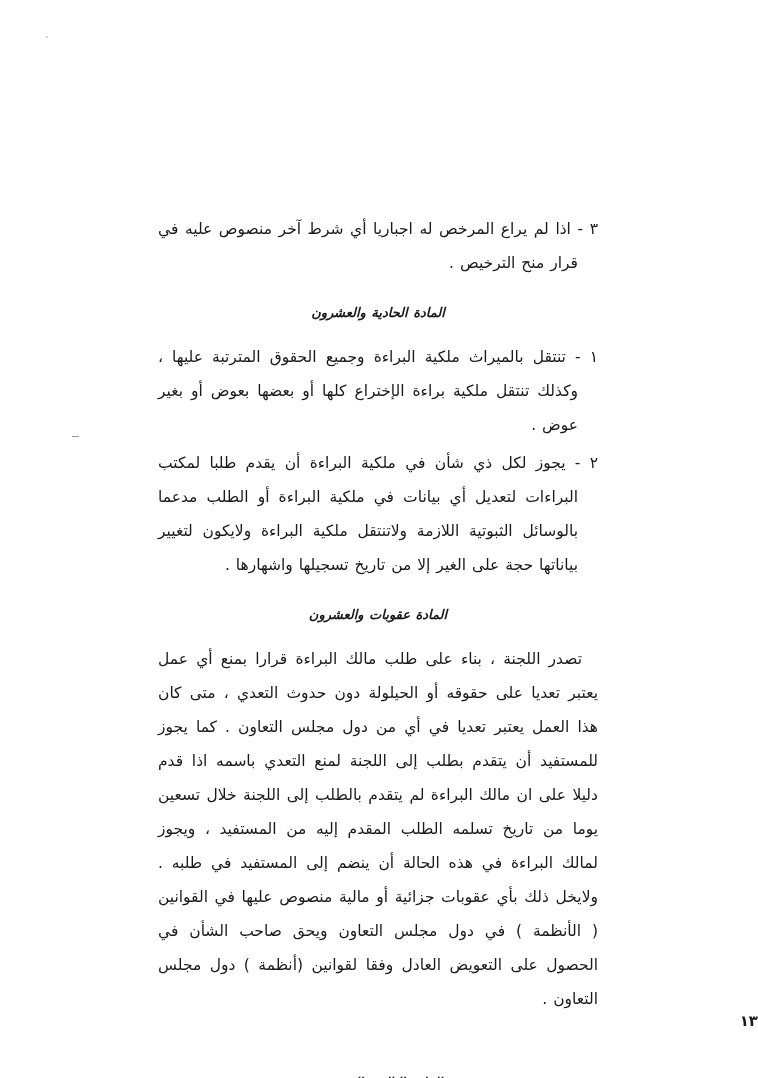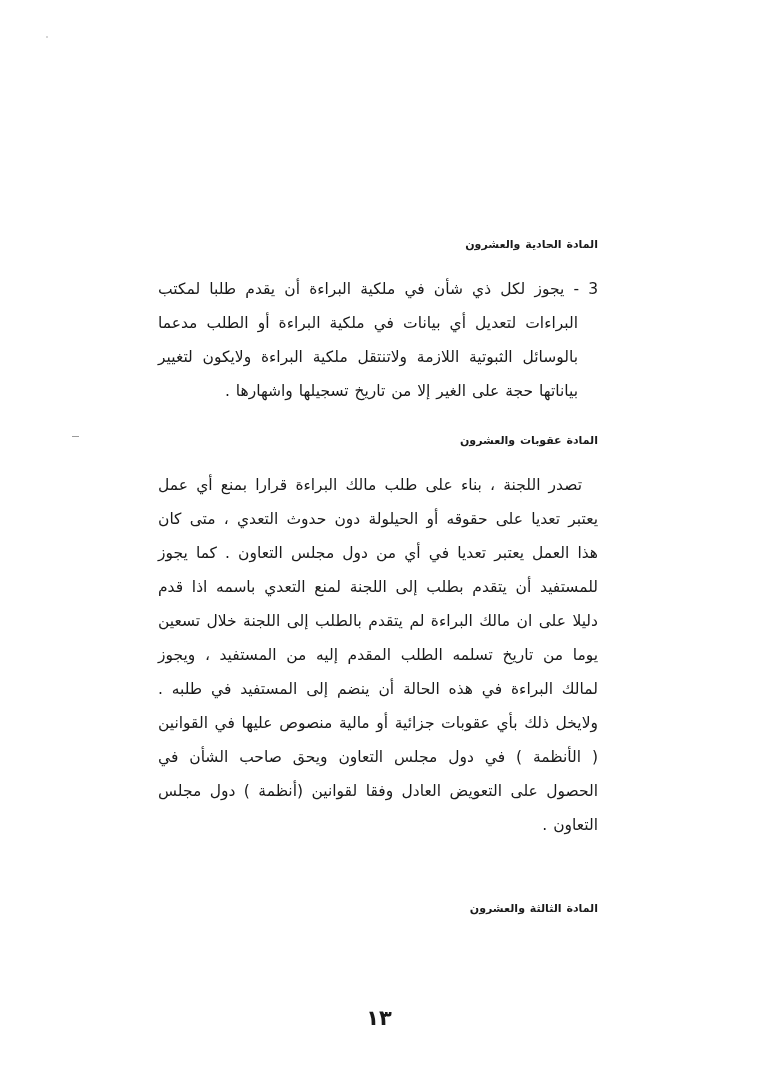--- a/index.html
+++ b/index.html
@@ -38,44 +38,45 @@
 
   
   .clause {
     padding-right: 20px;
     text-indent: -20px;
     margin-bottom: 4px;
   }
 
   .article-heading {
     font-weight: bold;
-    font-size: 11px;
+    text-align: center;
+    font-size: 13px;
     line-height: 30px;
     margin-top: 18px;
     margin-bottom: 12px;
     text-indent: 0;
+    font-style: italic;
   }
 
   .article-heading.wide-gap {
     margin-top: 52px;
     margin-bottom: 18px;
   }
 
   .para {
     text-indent: 16px;
     margin-bottom: 22px;
   }
 
   .page-number {
     position: absolute;
     bottom: 48px;
     left: 0;
     width: 100%;
-    text-align: center;
-    font-size: 21px;
+    font-size: 15px;
     font-weight: bold;
     direction: rtl;
   }
 
   
   .artifact-dash {
     position: absolute;
     top: 436px;
     left: 72px;
     width: 7px;
@@ -96,25 +97,27 @@
 </head>
 <body>
 
 <div class="page">
 
   <span class="artifact-dot"></span>
   <span class="artifact-dash"></span>
 
   <div class="content">
 
+    <p class="clause">٣ - اذا لم يراع المرخص له اجباريا أي شرط آخر منصوص عليه في قرار منح الترخيص .</p>
 
     <h2 class="article-heading">المادة الحادية والعشرون</h2>
 
+    <p class="clause">١ - تنتقل بالميراث ملكية البراءة وجميع الحقوق المترتبة عليها ، وكذلك تنتقل ملكية براءة الإختراع كلها أو بعضها بعوض أو بغير عوض .</p>
 
-    <p class="clause">3 - يجوز لكل ذي شأن في ملكية البراءة أن يقدم طلبا لمكتب البراءات لتعديل أي بيانات في ملكية البراءة أو الطلب مدعما بالوسائل الثبوتية اللازمة ولاتنتقل ملكية البراءة ولايكون لتغيير بياناتها حجة على الغير إلا من تاريخ تسجيلها واشهارها .</p>
+    <p class="clause">٢ - يجوز لكل ذي شأن في ملكية البراءة أن يقدم طلبا لمكتب البراءات لتعديل أي بيانات في ملكية البراءة أو الطلب مدعما بالوسائل الثبوتية اللازمة ولاتنتقل ملكية البراءة ولايكون لتغيير بياناتها حجة على الغير إلا من تاريخ تسجيلها واشهارها .</p>
 
     <h2 class="article-heading">المادة عقوبات والعشرون</h2>
 
     <p class="para">تصدر اللجنة ، بناء على طلب مالك البراءة قرارا بمنع أي عمل يعتبر تعديا على حقوقه أو الحيلولة دون حدوث التعدي ، متى كان هذا العمل يعتبر تعديا في أي من دول مجلس التعاون . كما يجوز للمستفيد أن يتقدم بطلب إلى اللجنة لمنع التعدي باسمه اذا قدم دليلا على ان مالك البراءة لم يتقدم بالطلب إلى اللجنة خلال تسعين يوما من تاريخ تسلمه الطلب المقدم إليه من المستفيد ، ويجوز لمالك البراءة في هذه الحالة أن ينضم إلى المستفيد في طلبه . ولايخل ذلك بأي عقوبات جزائية أو مالية منصوص عليها في القوانين ( الأنظمة ) في دول مجلس التعاون ويحق صاحب الشأن في الحصول على التعويض العادل وفقا لقوانين (أنظمة ) دول مجلس التعاون .</p>
 
     <h2 class="article-heading wide-gap">المادة الثالثة والعشرون</h2>
 
   </div>
 
   <div class="page-number">١٣</div>

